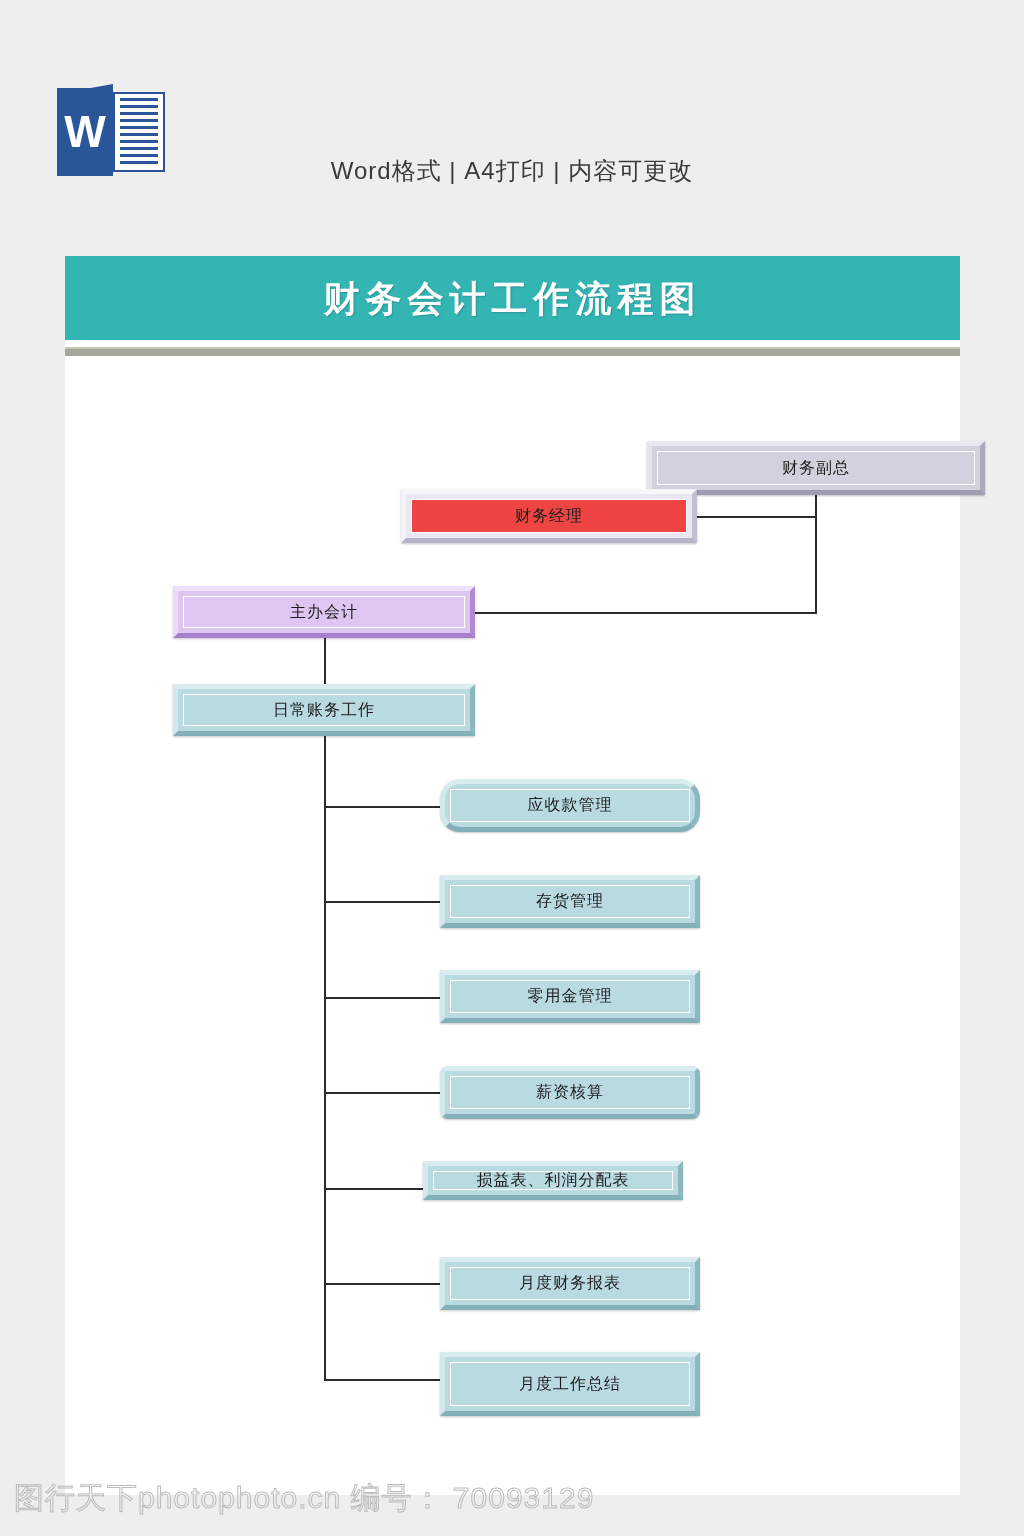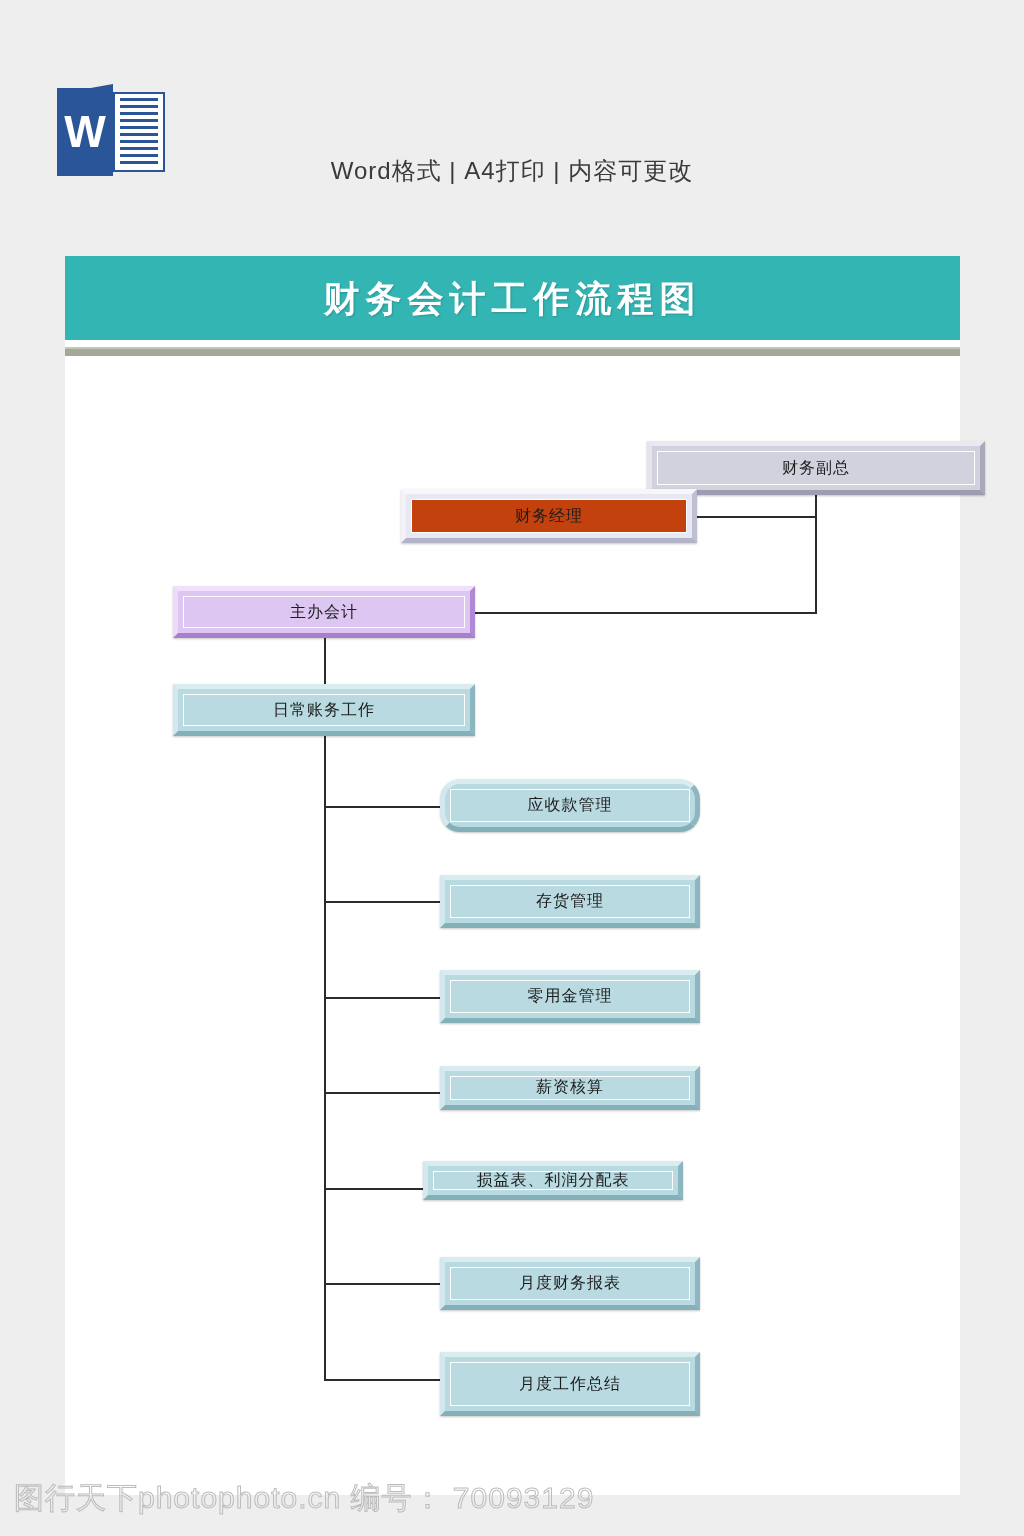--- a/index.html
+++ b/index.html
@@ -116,21 +116,21 @@
 
   
   .node.pale{
     background:#e8e8f2;
     border-top:5px solid #f6f6fb;
     border-left:5px solid #f2f2f8;
     border-right:5px solid #bfbfd2;
     border-bottom:5px solid #b4b4c9;
     box-shadow:0 1px 2px rgba(0,0,0,.22);
   }
-  .node.pale .inner{border:1px solid #ffffff;background:#c2410c;}
+  .node.pale .inner{border:1px solid #ffffff;background:#ef4444;}
 
   
   .node.purple{
     background:#ddc6f2;
     border-top:5px solid #efe1fb;
     border-left:5px solid #eadbf8;
     border-right:5px solid #b089d4;
     border-bottom:5px solid #a87fcd;
     box-shadow:0 1px 2px rgba(0,0,0,.22);
   }
@@ -203,21 +203,21 @@
       </div>
       <div class="line h" style="left: 259px; top: 545px; width: 116px;"></div>
       <div class="node teal" style="left: 375px; top: 518.5px; width: 260px; height: 53px;">
         <div class="inner">存货管理</div>
       </div>
       <div class="line h" style="left: 259px; top: 640.5px; width: 116px;"></div>
       <div class="node teal" style="left: 375px; top: 614px; width: 260px; height: 53px;">
         <div class="inner">零用金管理</div>
       </div>
       <div class="line h" style="left: 259px; top: 736px; width: 116px;"></div>
-      <div class="node teal" style="left: 375px; top: 709.5px; width: 260px; height: 44px;">
+      <div class="node teal" style="left: 375px; top: 709.5px; width: 260px; height: 53px; border-radius: 8px;">
         <div class="inner">薪资核算</div>
       </div>
       <div class="line h" style="left: 259px; top: 831.5px; width: 116px;"></div>
       <div class="node teal" style="left: 358px; top: 805px; width: 260px; height: 39px;">
         <div class="inner">损益表、利润分配表</div>
       </div>
       <div class="line h" style="left: 259px; top: 927px; width: 116px;"></div>
       <div class="node teal" style="left: 375px; top: 900.5px; width: 260px; height: 53px;">
         <div class="inner">月度财务报表</div>
       </div>

